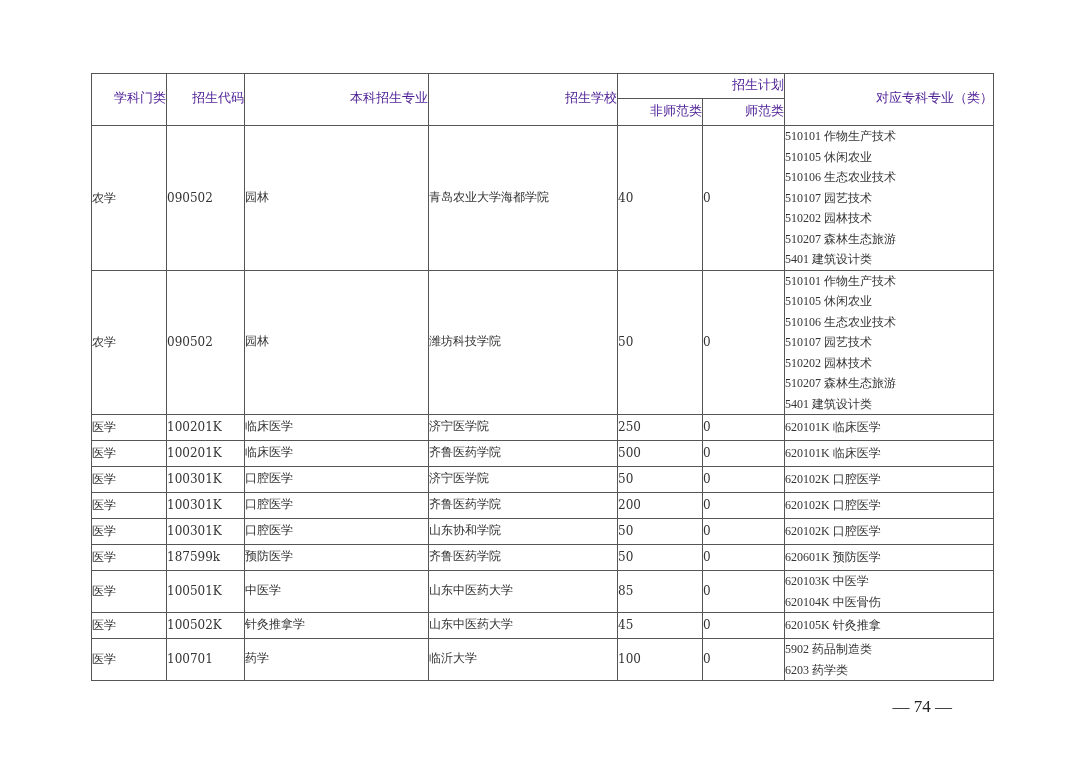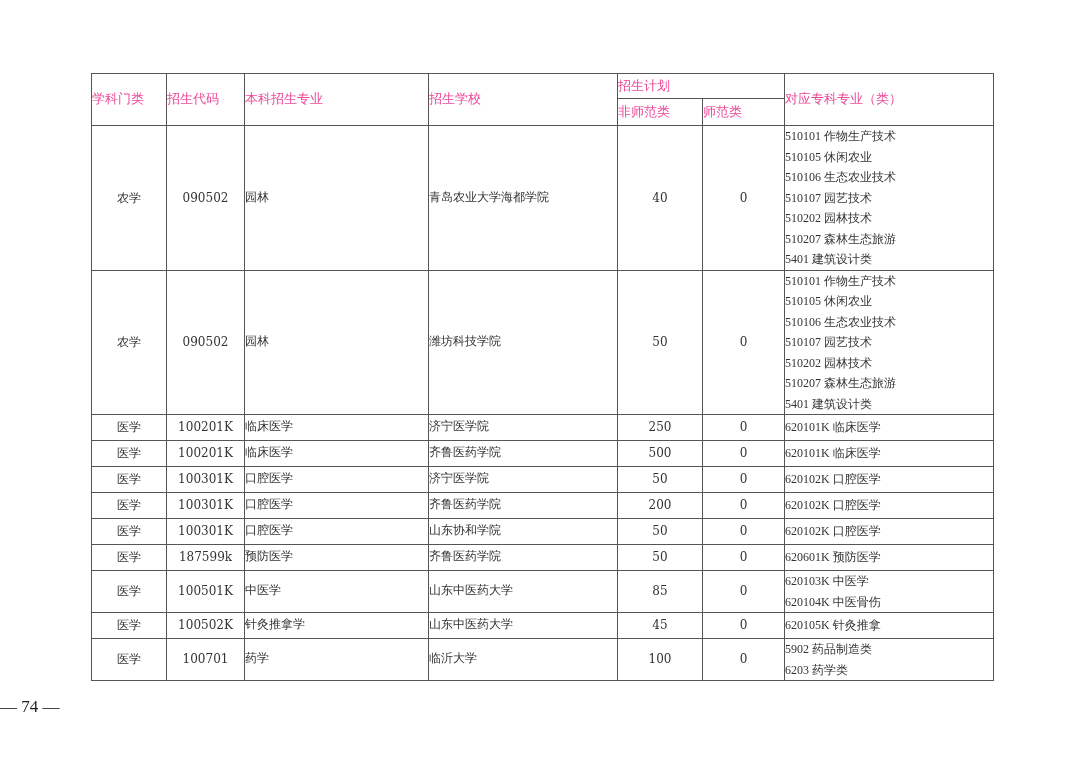--- a/index.html
+++ b/index.html
@@ -1,26 +1,26 @@
 <!DOCTYPE html>
 <html><head>
 <meta charset="utf-8">
 <style>
   html, body { margin:0; padding:0; background:#ffffff; }
   body { width:1080px; height:764px; position:relative; overflow:hidden; font-family:"DejaVu Serif", serif; color:#333; }
   table.plan { position:absolute; left:91px; top:73px; width:902px; border-collapse:collapse; table-layout:fixed; }
   table.plan th, table.plan td { border:1.2px solid #555; padding:0; font-size:12px; line-height:20.5px; }
-  table.plan th { font-family:Liberation Sans, sans-serif; font-weight:normal; font-size:13px; color:#ec4899; text-align:left; }
+  table.plan th { font-family:Liberation Mono, monospace; font-weight:normal; font-size:13px; color:#4c1d95; text-align:right; }
   th.h1 { height:24px; }
   th.h2 { height:26px; }
-  td.c { text-align:center; }
+  td.c { text-align:left; }
   td.l { text-align:left; padding-left:8px;font-family:Liberation Mono, monospace; }
   td.r { text-align:left; padding-left:6px; font-size:12px; }
   .line { display:block; white-space:nowrap;font-family:Liberation Serif, serif; }
-  .page-num { position:absolute; left:0; width:952px; top:697px; text-align:left; font-family:"Liberation Serif", serif; font-size:17px; color:#222; }
+  .page-num { position:absolute; left:0; width:952px; top:697px; text-align:right; font-family:"Liberation Serif", serif; font-size:17px; color:#222; }
 </style>
 </head>
 <body>
 
 <table class="plan">
   <colgroup>
     <col style="width:75px">
       <col style="width:78px">
       <col style="width:184px">
       <col style="width:189px">

